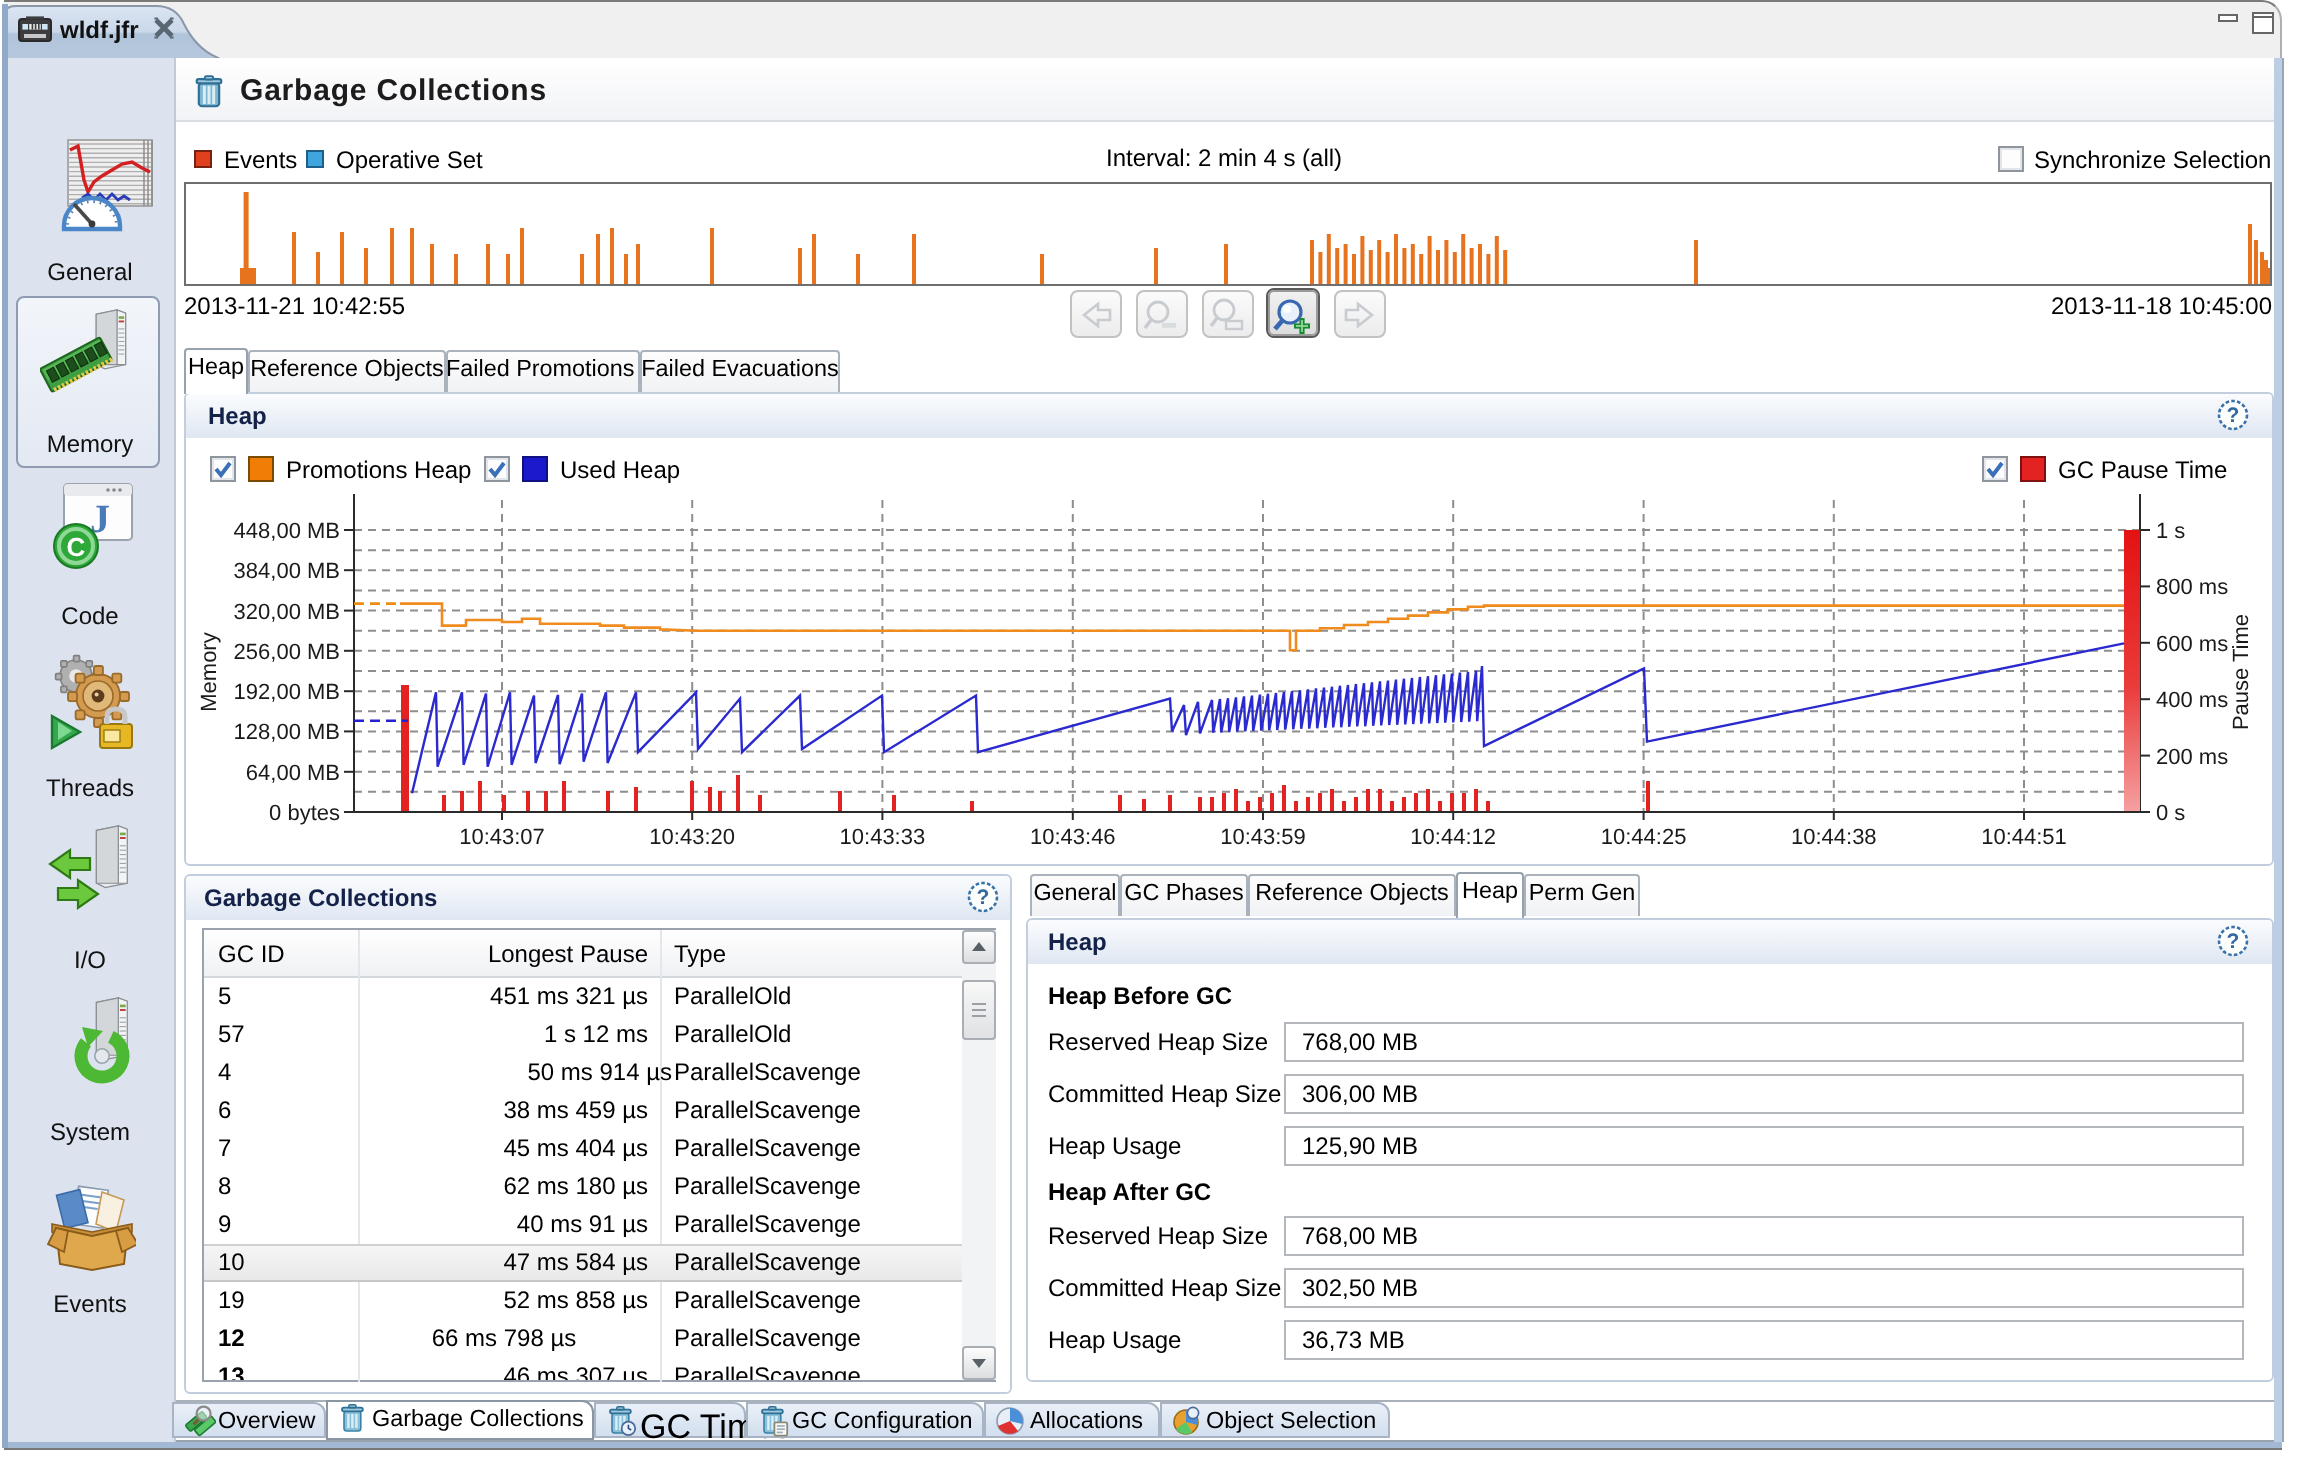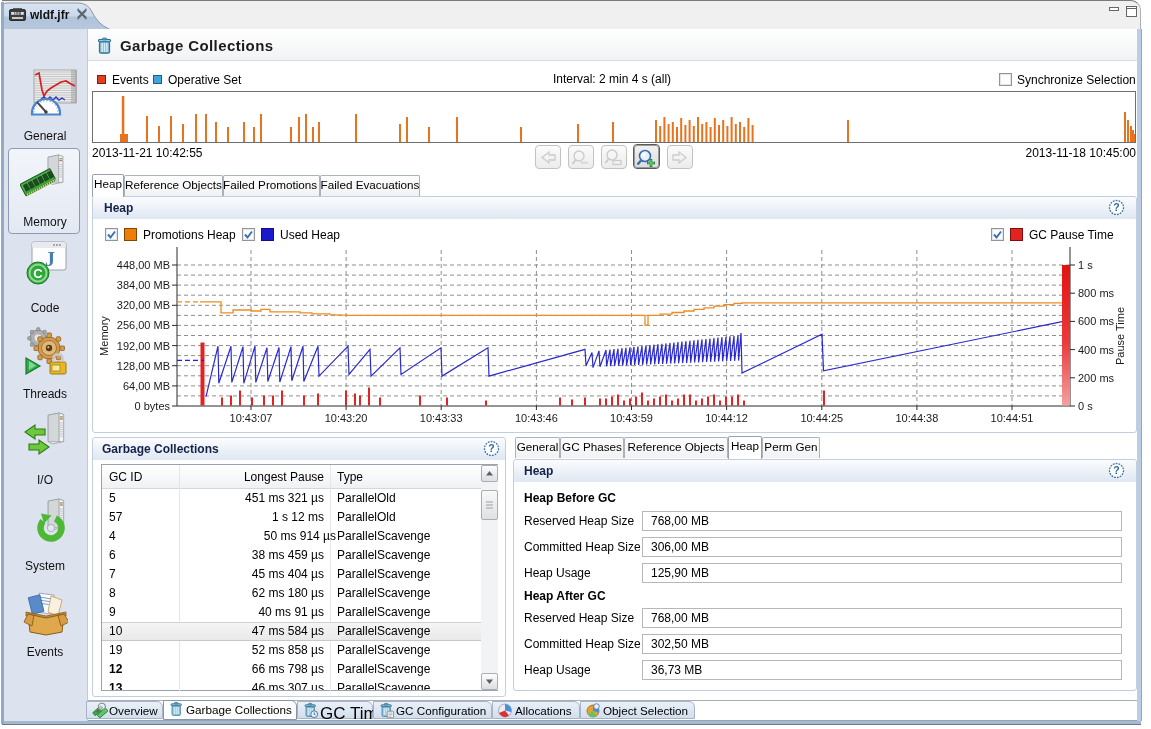--- a/index.html
+++ b/index.html
@@ -574,21 +574,21 @@
 <div class="abs t12" style="left:180px;top:605px;width:144px;text-align:right;">40 ms 91 µs</div>
 <div class="abs t12" style="left:337px;top:605px;">ParallelScavenge</div>
 <div class="abs" style="left:102px;top:622px;width:379px;height:19px;background:linear-gradient(#f5f5f5,#e9e9e9);border-top:1px solid #d0d0d0;border-bottom:1px solid #c8c8c8"></div>
 <div class="abs t12" style="left:109px;top:624px;">10</div>
 <div class="abs t12" style="left:180px;top:624px;width:144px;text-align:right;">47 ms 584 µs</div>
 <div class="abs t12" style="left:337px;top:624px;">ParallelScavenge</div>
 <div class="abs t12" style="left:109px;top:643px;">19</div>
 <div class="abs t12" style="left:180px;top:643px;width:144px;text-align:right;">52 ms 858 µs</div>
 <div class="abs t12" style="left:337px;top:643px;">ParallelScavenge</div>
 <div class="abs t12" style="left:109px;top:662px;font-weight:bold;">12</div>
-<div class="abs t12" style="left:180px;top:662px;width:144px;text-align:right;">66 ms 798 µs</div>
+<div class="abs t12" style="left:180px;top:662px;width:144px;text-align:center;">66 ms 798 µs</div>
 <div class="abs t12" style="left:337px;top:662px;">ParallelScavenge</div>
 <div class="abs t12" style="left:109px;top:681px;height:9px;overflow:hidden;font-weight:bold;">13</div>
 <div class="abs t12" style="left:180px;top:681px;width:144px;text-align:right;height:9px;overflow:hidden;">46 ms 307 µs</div>
 <div class="abs t12" style="left:337px;top:681px;height:9px;overflow:hidden;">ParallelScavenge</div>
 <div class="abs" style="left:481px;top:465px;width:17px;height:225px;background:#f2f3f5"></div>
 <div class="abs" style="left:481px;top:465px;width:17px;height:17px;background:linear-gradient(#fdfdfd,#dcdee0);border:1px solid #a8aeb4;border-radius:2px"></div>
     <svg class="abs" style="left:481px;top:465px" width="17" height="17" viewBox="0 0 17 17">
       <path d="M8.5,6 L12,10.5 L5,10.5 Z" fill="#5a6068"></path>
     </svg>
 <div class="abs" style="left:481px;top:673px;width:17px;height:17px;background:linear-gradient(#fdfdfd,#dcdee0);border:1px solid #a8aeb4;border-radius:2px"></div>

